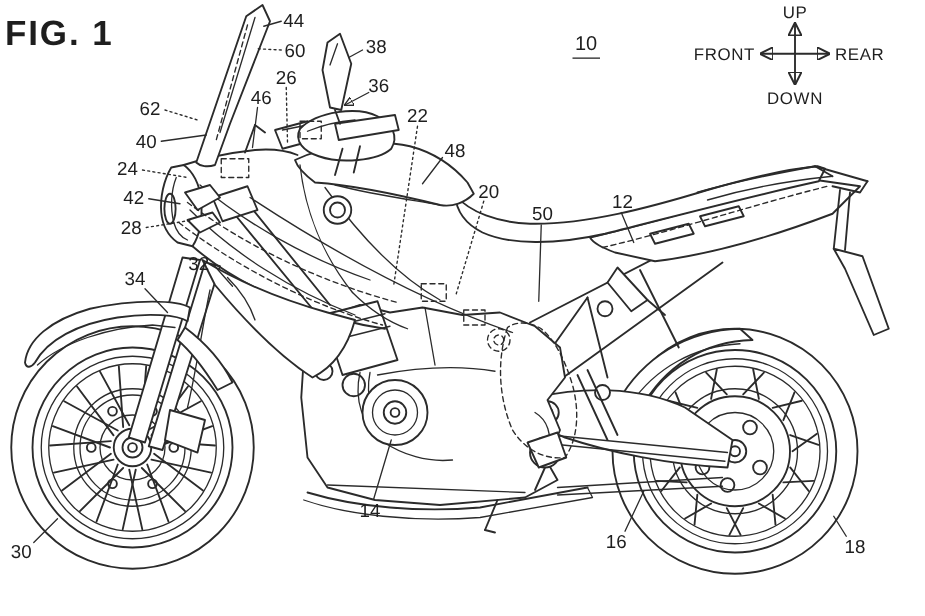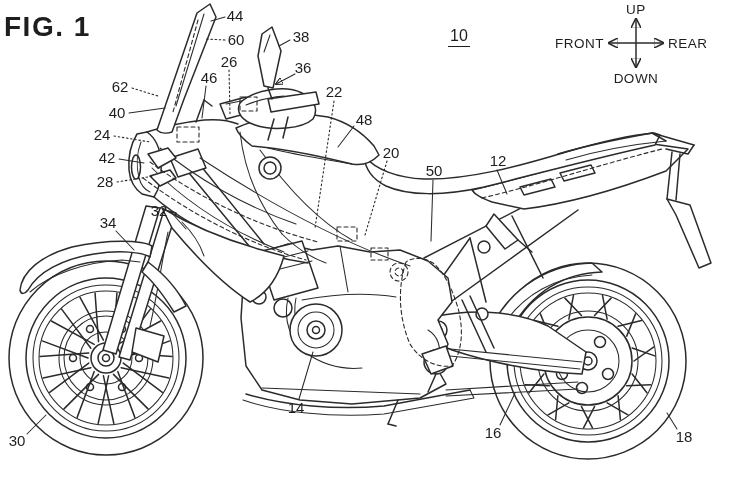--- a/index.html
+++ b/index.html
@@ -17,21 +17,21 @@
     font-family:"Liberation Sans", sans-serif;
     color:var(--text);
   }
   .fig-label{
     position:absolute;left:4px;top:11px;
     font-size:28px;font-weight:700;letter-spacing:1.5px;
     color:var(--text);
     font-family:"Liberation Sans", sans-serif;
   }
   .vehicle-ref{
-    position:absolute;left:448px;top:27px;
+    position:absolute;left:458px;top:27px;
     font-size:16px;font-weight:500;
     border-bottom:1.6px solid var(--text);
     padding:0 2px 1px 2px;
     color:var(--text);
   }
   svg{position:absolute;left:0;top:0;}
   
   .art path,.art line,.art circle,.art ellipse,.art polyline,.art rect{
     stroke:var(--line);fill:none;stroke-width:1.5;
     stroke-linecap:round;stroke-linejoin:round;

